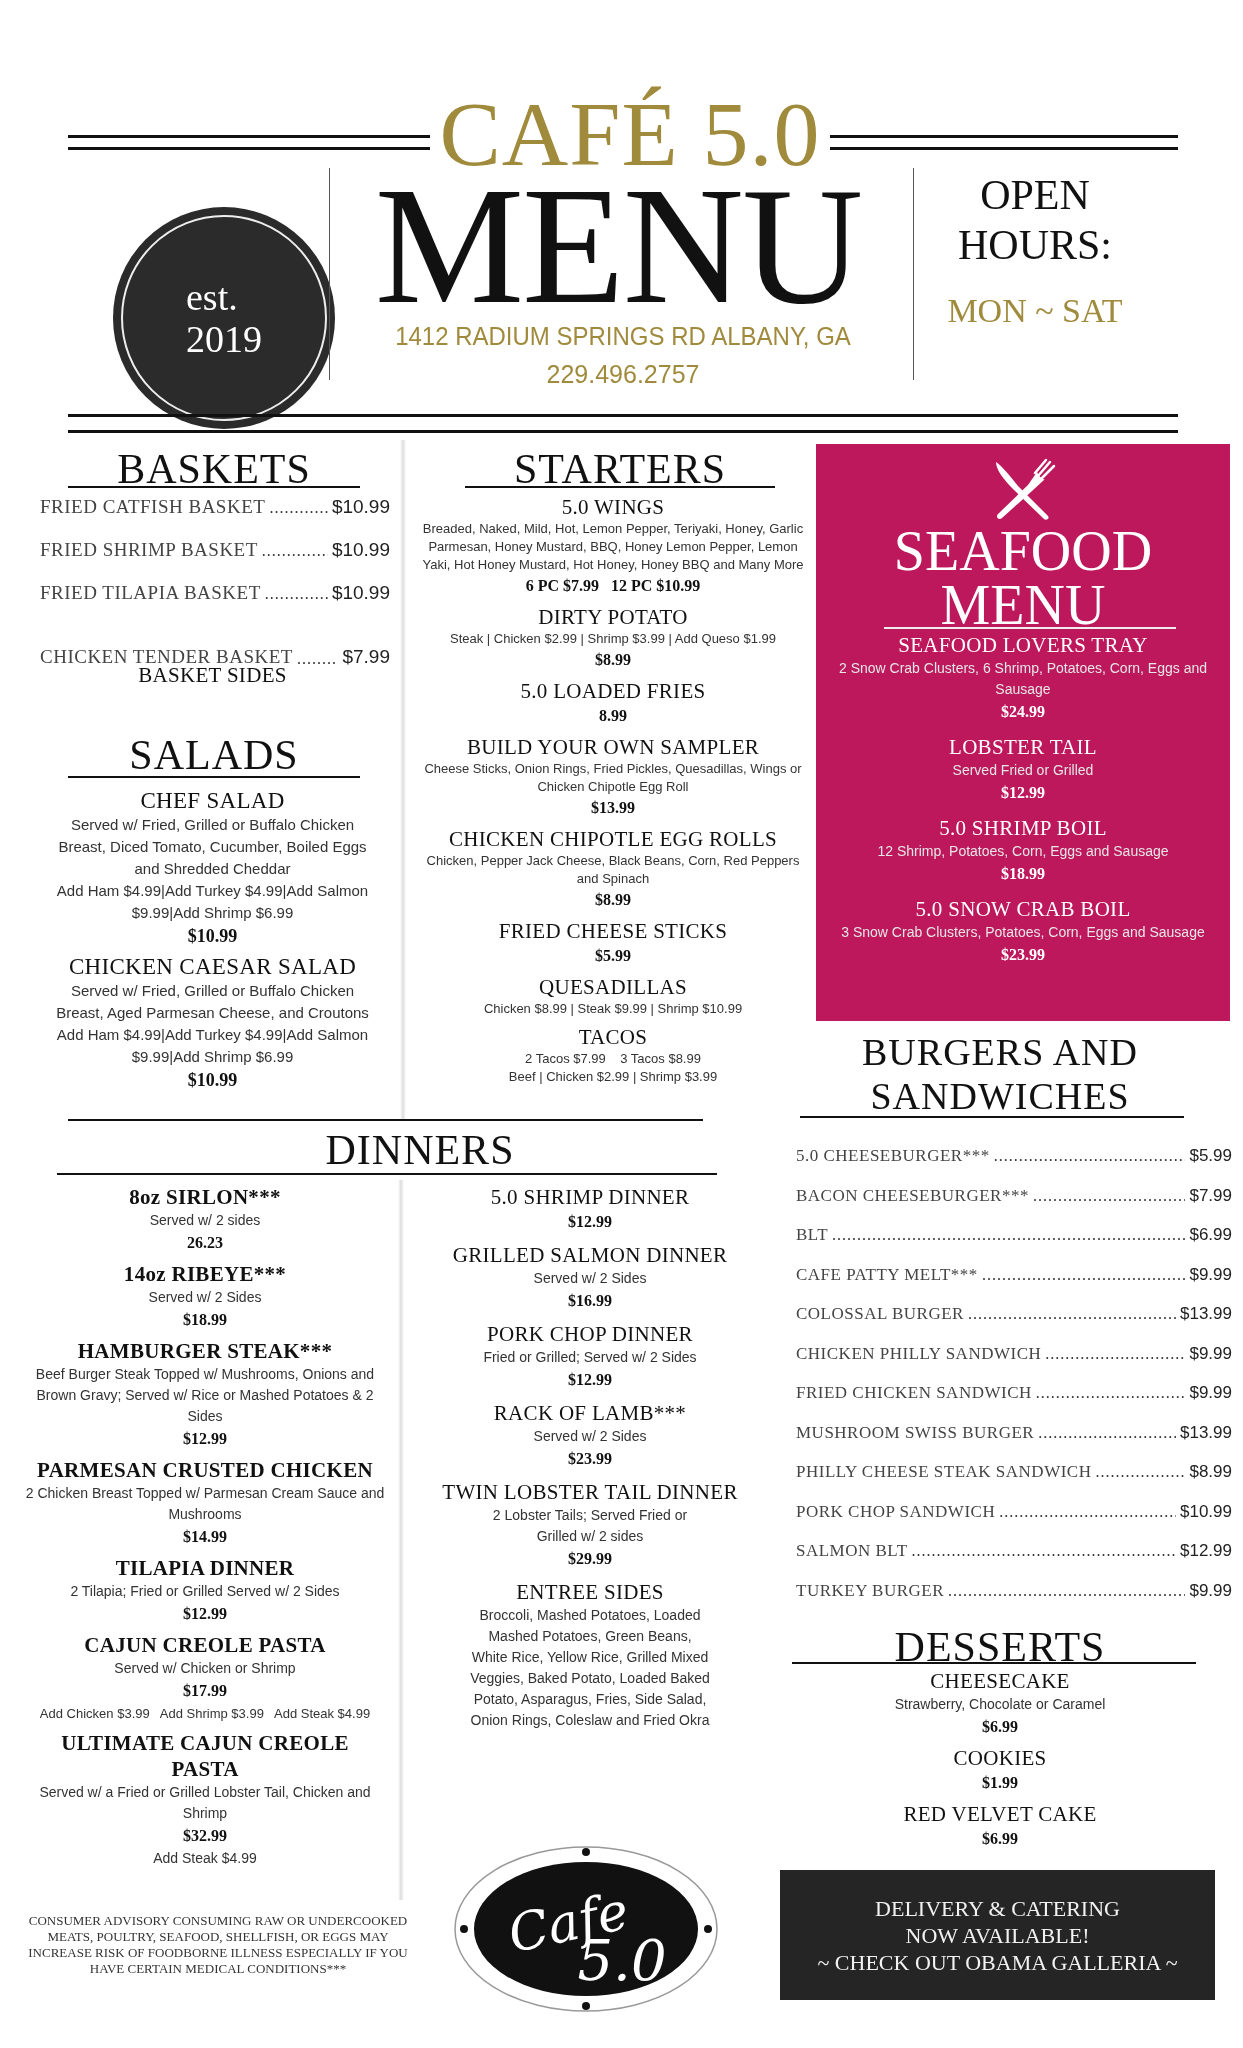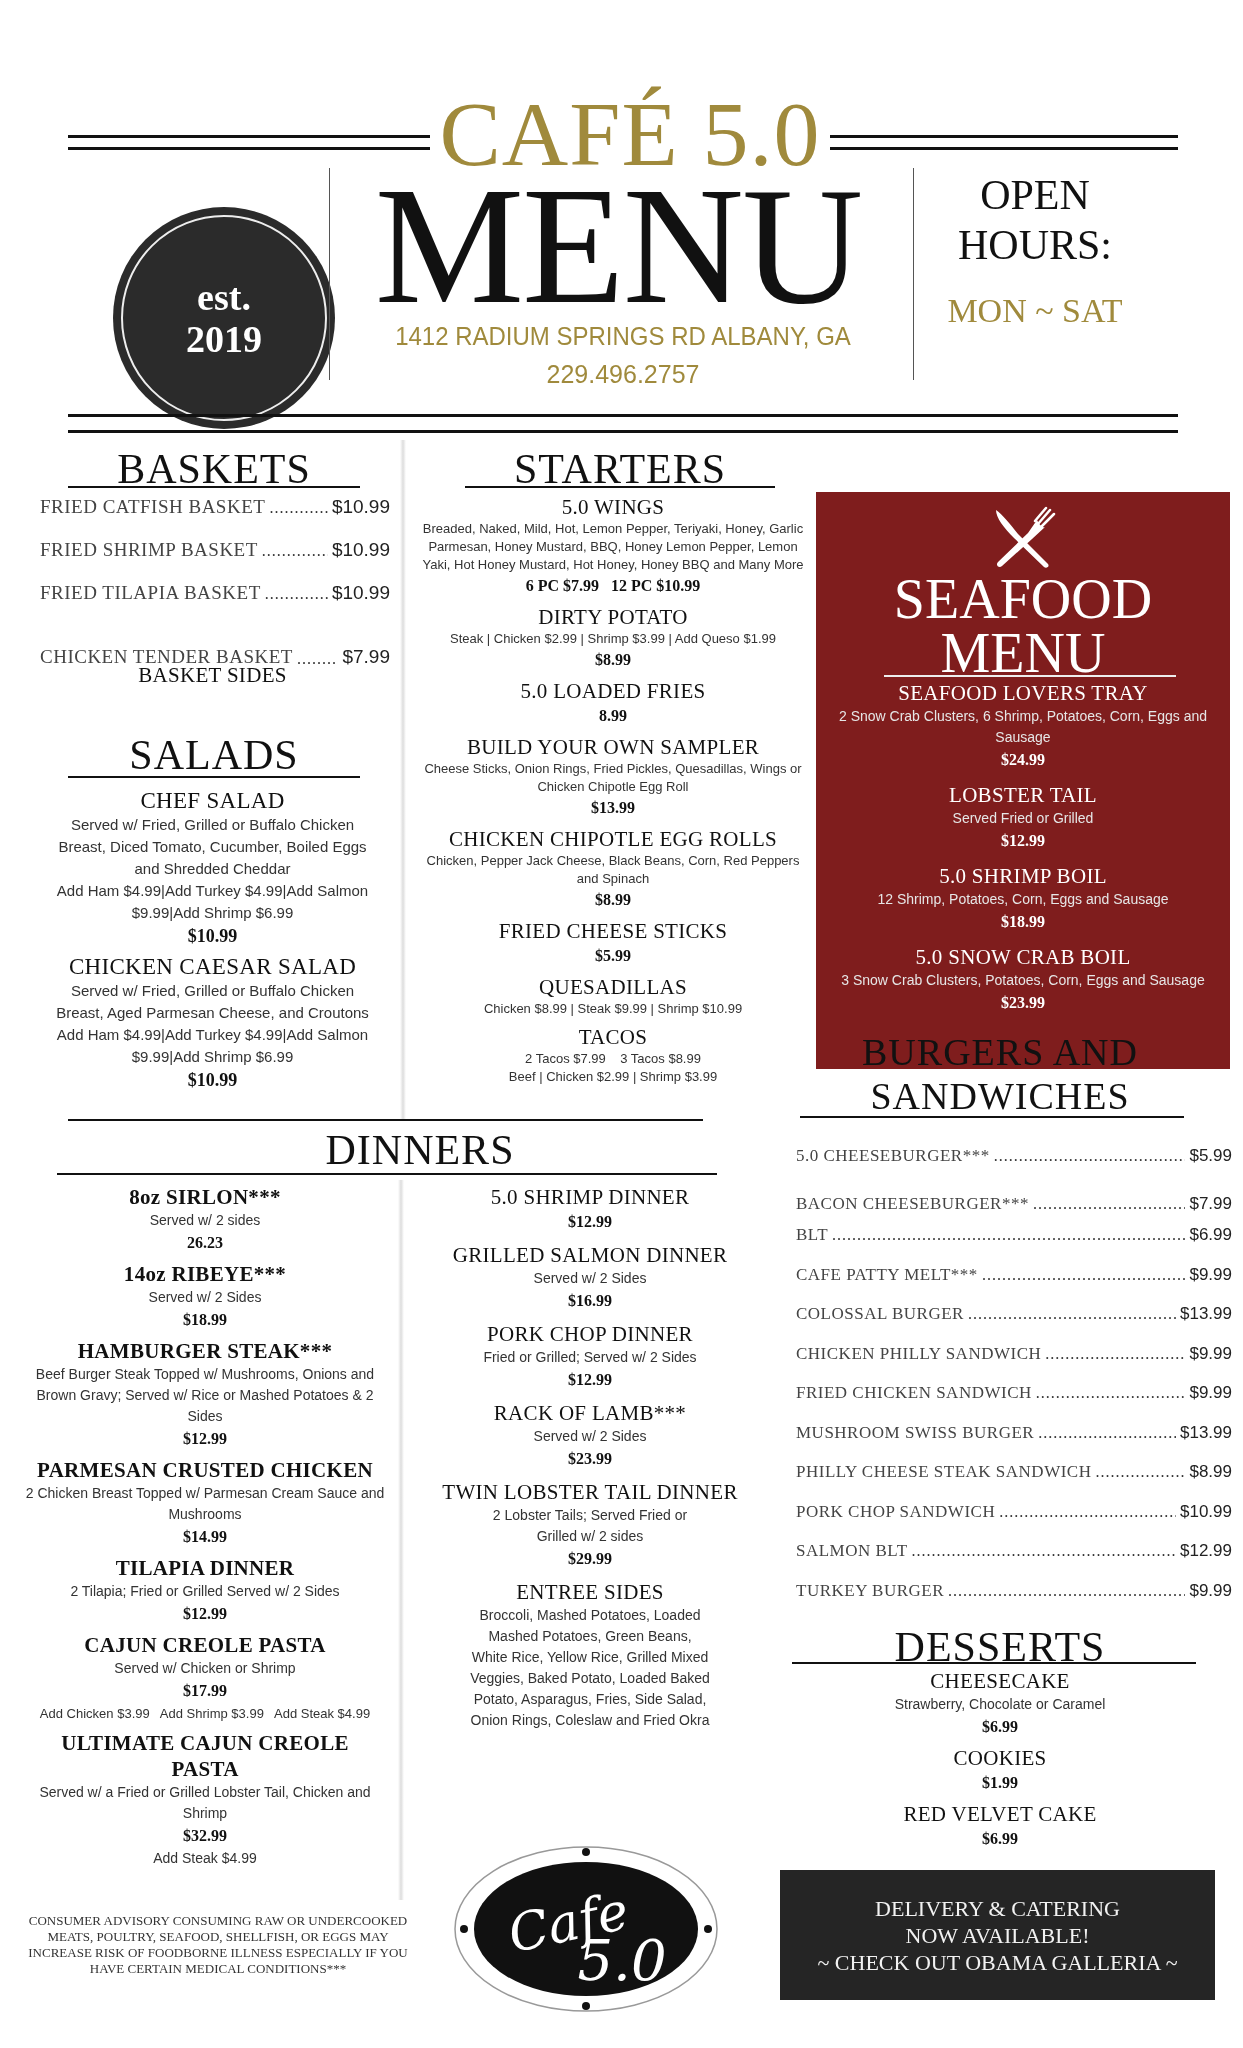--- a/index.html
+++ b/index.html
@@ -10,21 +10,21 @@
 
     
     .hline { position: absolute; height: 3px; background: #111; }
     .vline { position: absolute; width: 1px; background: #555; }
     .brand { position: absolute; left: 430px; top: 88px; width: 400px; text-align: center;
              font-size: 92px; line-height: 92px; color: #a08a3c; letter-spacing: 1px; background: #fff; }
     .est-badge { position: absolute; left: 113px; top: 207px; width: 222px; height: 222px; border-radius: 50%;
                  background: #2b2b2b; display: flex; align-items: center; justify-content: center; }
     .est-ring { position: absolute; left: 8px; top: 8px; right: 8px; bottom: 8px; border-radius: 50%;
                 border: 2px solid #eee; }
-    .est-text { color: #fff; text-align: center; font-size: 38px; line-height: 42px; position: relative; font-weight: bold; }
+    .est-text { color: #fff; font-size: 38px; line-height: 42px; position: relative; }
     .menu-word { position: absolute; left: 338px; top: 170px; width: 560px; text-align: center;
                  font-size: 168px; line-height: 150px; letter-spacing: -2px; }
     .addr { position: absolute; left: 338px; top: 320px; width: 570px; text-align: center;
             font-family: "Liberation Sans", sans-serif; font-size: 25px; line-height: 32px; color: #a08a3c;
             transform: scaleX(0.96); }
     .phone { position: absolute; left: 338px; top: 358px; width: 570px; text-align: center;
              font-family: "Liberation Sans", sans-serif; font-size: 25px; line-height: 32px; color: #a08a3c; }
     .hours-title { position: absolute; left: 920px; top: 170px; width: 230px; text-align: center;
                    font-size: 42px; line-height: 50px; }
     .hours-val { position: absolute; left: 910px; top: 290px; width: 250px; text-align: center;
@@ -43,21 +43,21 @@
 
     
     .dot-list { position: absolute; }
     .dot-row { display: flex; align-items: baseline; white-space: nowrap; }
     .dot-row .nm { font-family: "Liberation Serif", serif; color: #444; letter-spacing: 0.5px; }
     .dot-row .dots { flex: 1; overflow: hidden; color: #333; margin: 0 4px; letter-spacing: 1px; }
     .dot-row .dots::before { content: "...................................................................................................................................................."; }
     .dot-row .pr { font-family: "Liberation Sans", sans-serif; color: #222; }
 
     
-    .sea-panel { position: absolute; left: 816px; top: 444px; width: 414px; height: 577px; background: #7f1d1d; color: #fff; margin-top: 48px; }
+    .sea-panel { position: absolute; left: 816px; top: 444px; width: 414px; height: 577px; background: #be185d; color: #fff; }
     .sea-panel .item-desc { color: #e6e6e6; }
     .sea-title { position: absolute; left: 0; top: 80px; width: 100%; text-align: center; font-size: 56px; line-height: 54px; color: #fff; }
     .sea-rule { position: absolute; left: 68px; top: 183px; width: 292px; height: 2px; background: #eee; }
 
     
     .banner { position: absolute; left: 780px; top: 1870px; width: 435px; height: 130px; background: #252525;
               color: #f2f2f2; text-align: center; font-size: 22px; line-height: 27px; padding-top: 25px; }
 
     
     .advisory { position: absolute; left: 18px; top: 1913px; width: 400px; text-align: center;
@@ -233,21 +233,21 @@
 </div>
 <div class="sec-rule" style="left:800px; top:1116px; width:384px;"></div>
 
 <div class="dot-list" style="left:796px; top:1146px; width:436px;">
   <div class="dot-row" style="height:39.5px;">
       <span class="nm" style="font-size:17px;">5.0 CHEESEBURGER***</span>
       <span class="dots"></span>
       <span class="pr" style="font-size:17px;">$5.99</span>
     </div>
   <div class="dot-row" style="height:39.5px;">
-      <span class="nm" style="font-size:17px;margin-top:8px;">BACON CHEESEBURGER***</span>
+      <span class="nm" style="font-size:17px;">BACON CHEESEBURGER***</span>
       <span class="dots"></span>
       <span class="pr" style="font-size:17px;">$7.99</span>
     </div>
   <div class="dot-row" style="height:39.5px;">
       <span class="nm" style="font-size:17px;">BLT</span>
       <span class="dots"></span>
       <span class="pr" style="font-size:17px;">$6.99</span>
     </div>
   <div class="dot-row" style="height:39.5px;">
       <span class="nm" style="font-size:17px;">CAFE PATTY MELT***</span>

